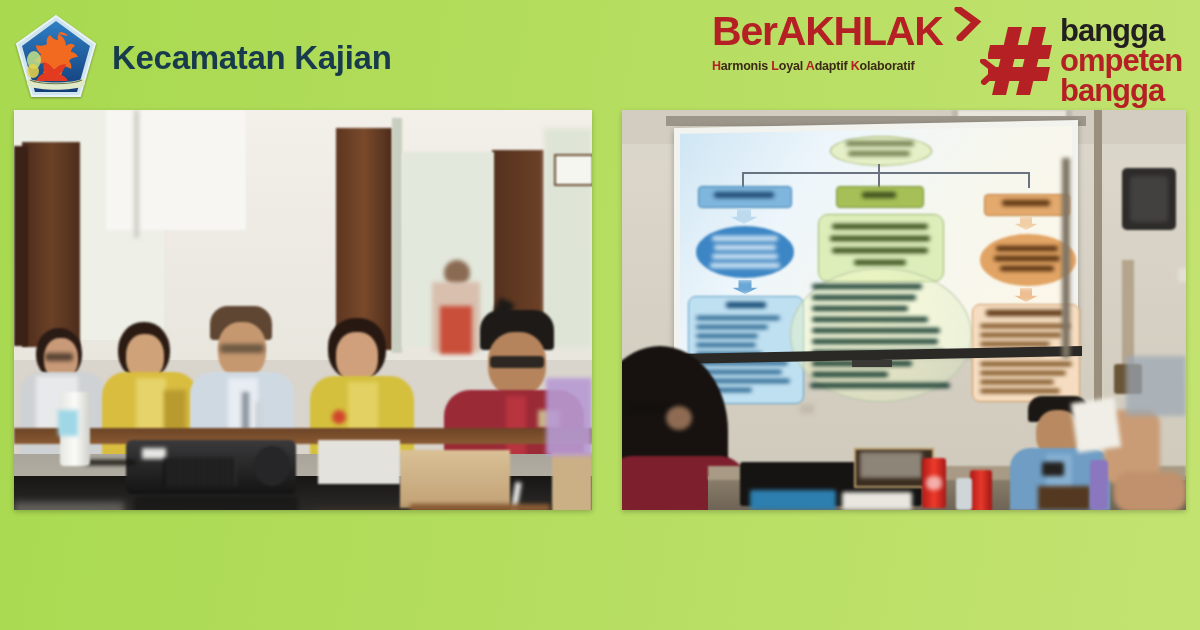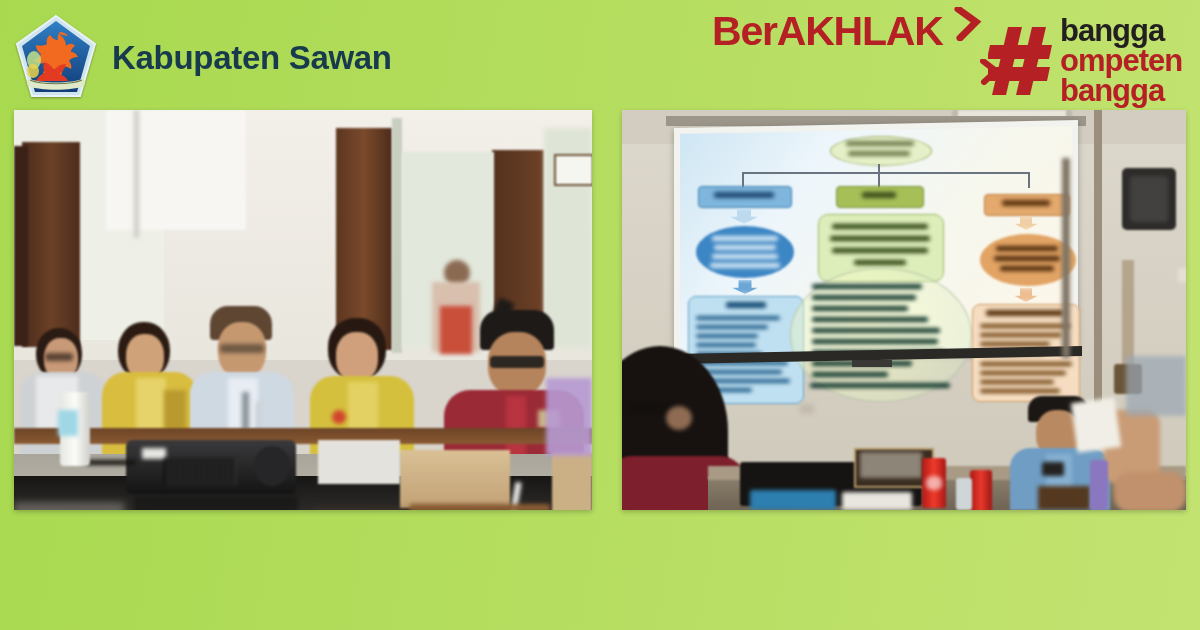--- a/index.html
+++ b/index.html
@@ -78,27 +78,28 @@
           <g fill="#e23b22">
             <path d="M30 48c4 1 8 4 10 8 3-4 7-6 12-6-1 4-3 8-7 10 4 1 7 3 9 7H22c2-4 5-7 9-8-2-3-2-7-1-11z"></path>
           </g>
           <ellipse cx="20" cy="46" rx="7" ry="9" fill="#bfe08a" opacity=".85"></ellipse>
           <ellipse cx="19" cy="57" rx="6" ry="7" fill="#e9d24a" opacity=".85"></ellipse>
           <path d="M14 64c10 6 46 6 56 0 1 5 1 7 0 8-12 5-44 5-56 0-1-1-1-3 0-8z" fill="#dfe9c8"></path>
           <path d="M16 66c10 5 42 5 52 0" stroke="#6d7a4a" stroke-width="1.2" fill="none"></path>
         </svg>
       </div>
       <div class="brand-txt">
-        <div class="brand-title">Kabupaten Sawan</div>
+        <div class="brand-title">Kecamatan Kajian</div>
       </div>
     </div>
 
     <div class="berakhlak">
       <div class="ber-word">BerAKHLAK</div>
       <div class="ber-tag">
+        <div><span class="hl">H</span>armonis <span class="hl">L</span>oyal <span class="hl">A</span>daptif <span class="hl">K</span>olaboratif</div>
       </div>
       <svg class="ber-swoosh" width="30" height="34">
         <path d="M4 2 L22 15 L6 31" stroke="#b52025" stroke-width="7" fill="none" stroke-linecap="round"></path>
       </svg>
       <svg class="ber-swoosh2" width="22" height="26">
         <path d="M3 2 L16 12 L4 23" stroke="#b52025" stroke-width="6" fill="none" stroke-linecap="round"></path>
       </svg>
     </div>
 
     <div class="bangga">

